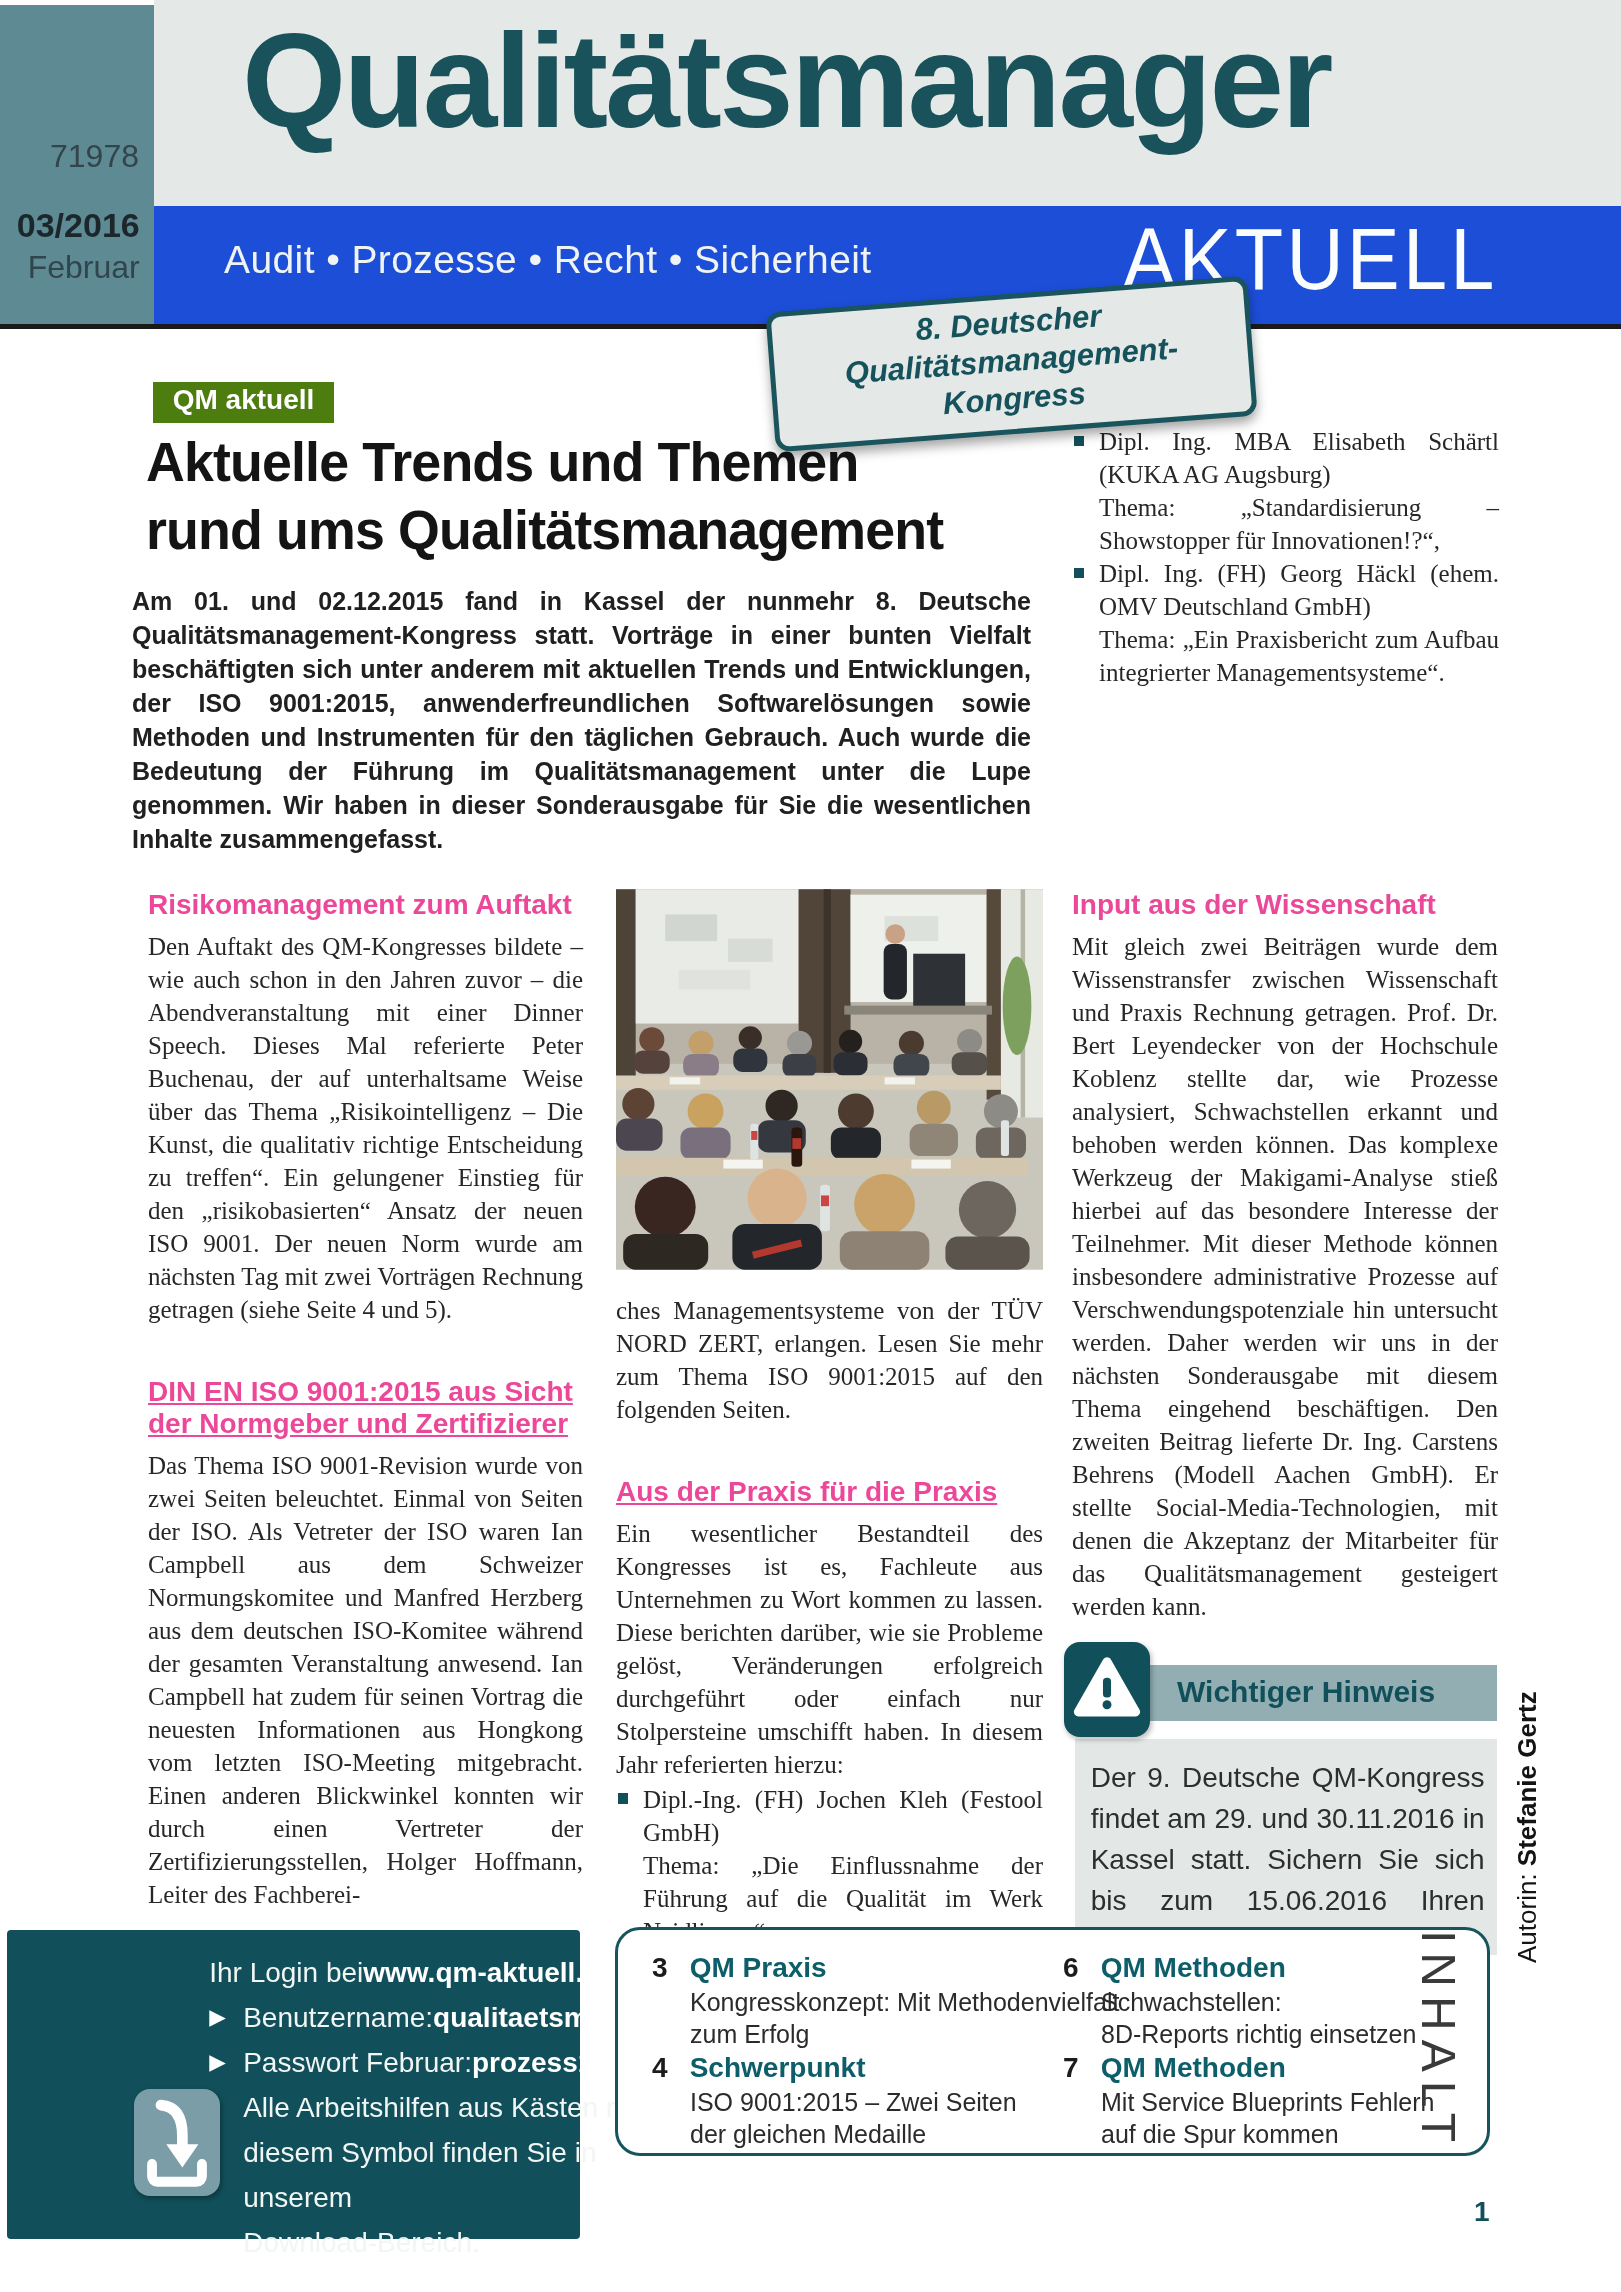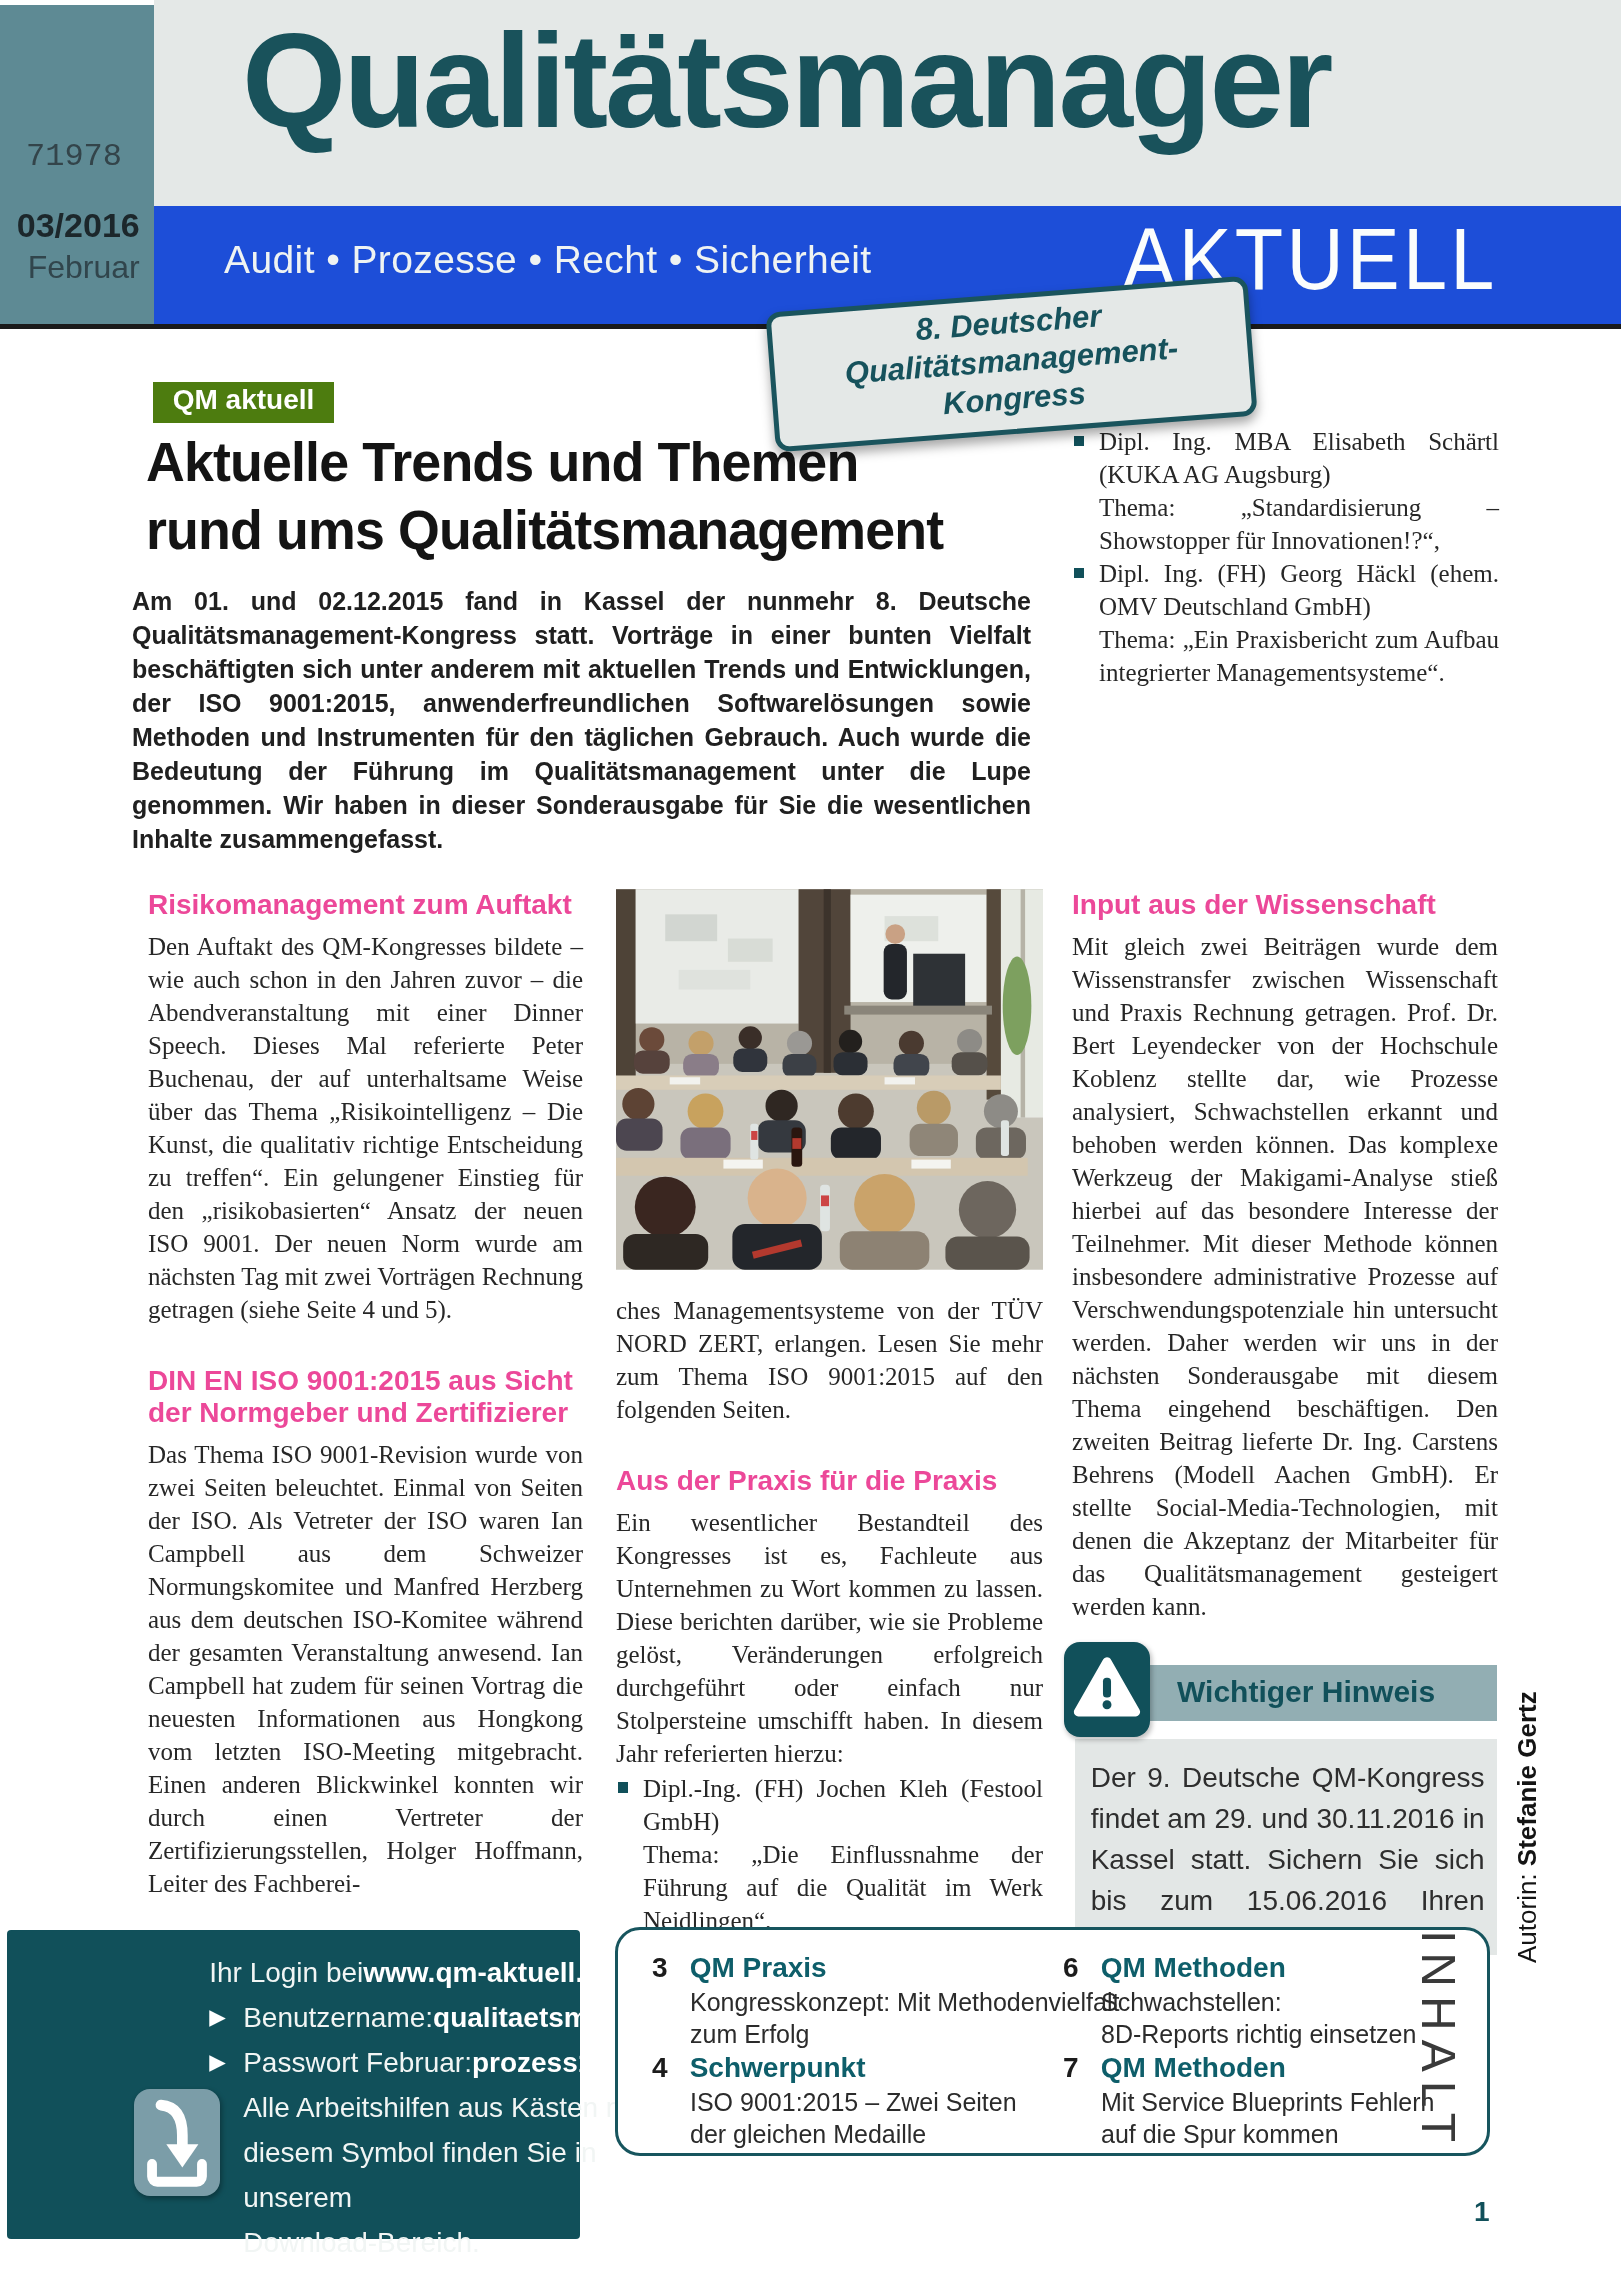--- a/index.html
+++ b/index.html
@@ -1,20 +1,20 @@
 <!DOCTYPE html>
 <html lang="de" style="font-size:14.3px"><head>
 <meta charset="utf-8">
 <style>
   html,body{margin:0;padding:0;background:#ffffff;}
   .page{position:relative;width:1621px;height:2293px;background:#ffffff;overflow:hidden;
         font-family:"Liberation Sans",sans-serif;}
   
   .strip{position:absolute;left:0;top:5.4px;width:154px;height:319px;background:#5E8A94;}
-  .strip .num{position:absolute;right:32px;top:133px;font-size:32px;color:#33444A;font-family:Liberation Mono, monospace;}
+  .strip .num{position:absolute;right:15px;top:133px;font-size:32px;color:#33444A;}
   .strip .issue{position:absolute;right:14.3px;top:201px;font-size:34px;font-weight:bold;color:#1C272B;}
   .strip .month{position:absolute;right:14.3px;top:244px;font-size:32px;color:#31454C;}
   .head-light{position:absolute;left:154px;top:0;width:1590px;height:206px;background:#E4E8E7;}
   .mast-title{position:absolute;left:88px;top:3.6px;font-size:134px;font-weight:bold;color:#19525B;
               letter-spacing:-2.7px;white-space:nowrap;}
   .head-band{position:absolute;left:154px;top:206px;width:1467px;height:118px;background:#1d4ed8;}
   .band-topics{position:absolute;left:70px;top:32px;font-size:39px;color:#EFF3F2;letter-spacing:0.4px;}
   .band-aktuell{position:absolute;right:124px;top:1.8px;font-size:88px;color:#FBFDFC;letter-spacing:3.6px;
                 transform:scaleX(.9);transform-origin:right top;white-space:nowrap;}
   .black-rule{position:absolute;left:0;top:324px;width:1621px;height:5.4px;background:#1A1A1A;}
@@ -29,21 +29,21 @@
             font-size:56px;line-height:68px;letter-spacing:-0.9px;transform:scaleX(.96);
             transform-origin:left top;white-space:nowrap;}
   .lead{position:absolute;left:132px;top:584px;width:899px;font-size:25px;line-height:34px;
         font-weight:bold;color:#202020;text-align:justify;}
   
   .serif{font-family:"Liberation Serif",serif;font-size:25px;line-height:33px;color:#272727;
          text-align:justify;}
   .col{position:absolute;top:889px;}
   .col h2{font-family:"Liberation Sans",sans-serif;font-size:28px;line-height:32px;font-weight:bold;
           color:#ec4899;margin:0 0 9px 0;text-align:left;}
-  .col h2.later{margin-top:39px;}
+  .col h2.later{margin-top:50px;text-decoration:underline;}
   .col p{margin:0;}
   .bullet-item{position:relative;padding-left:27px;}
   .sq{position:absolute;left:1.8px;top:10.7px;width:10.7px;height:10.7px;background:#11505A;}
   .speakers{position:absolute;left:1072px;top:425px;width:427px;}
   
   .photo{width:427px;height:381px;margin-bottom:16px;}
   
   .hinweis{position:absolute;left:1064px;top:1642px;width:433px;height:313px;}
   .hin-band{position:absolute;left:45px;top:23px;right:0;height:56px;background:#92AEB3;}
   .hin-band span{display:block;padding-left:68px;font-size:30px;font-weight:bold;color:#11505A;

